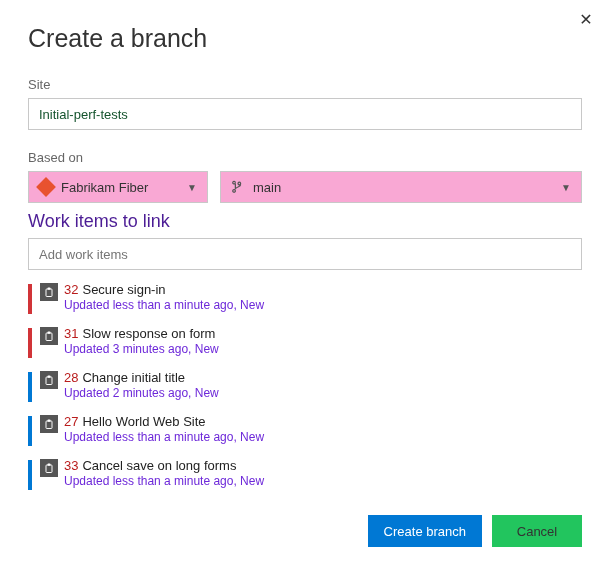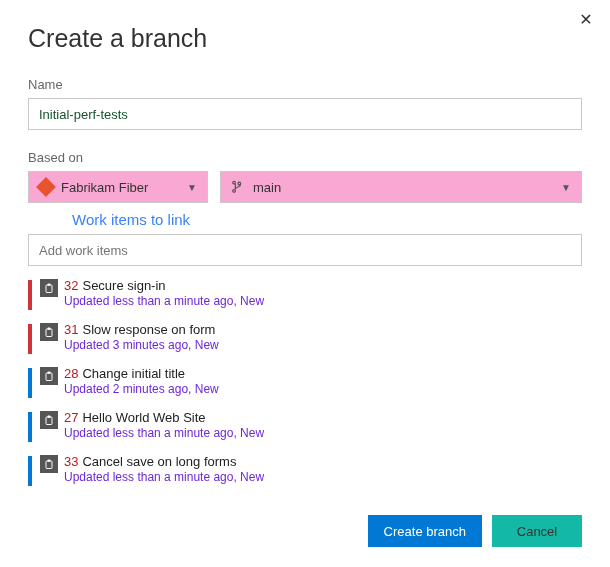--- a/index.html
+++ b/index.html
@@ -71,25 +71,24 @@
     transform: rotate(45deg);
     background: #e8522f;
     margin-right: 8px;
     display: inline-block;
   }
   .branch-icon {
     margin-right: 8px;
     display: inline-flex;
   }
   .sub-label {
-    font-size: 15px;
-    color: #3b82f6;
+    font-size: 18px;
+    color: #4c1d95;
     margin-top: 8px;
     margin-bottom: 6px;
-    margin-left: 44px;
   }
   .work-list { margin-top: 8px; }
   .work-item {
     display: flex;
     align-items: flex-start;
     padding: 4px 0 8px 0;
   }
   .wi-bar {
     width: 4px;
     height: 30px;
@@ -133,33 +132,33 @@
   .btn {
     height: 32px;
     min-width: 90px;
     padding: 0 16px;
     border: none;
     font-size: 13px;
     font-family: inherit;
     cursor: pointer;
   }
   .btn-primary { background: #0078d4; color: #fff; }
-  .btn-secondary { background: #14b8a6; color: #333; }
+  .btn-secondary { background: #22c55e; color: #333; }
 </style>
 </head>
 <body>
 
 <div class="dialog">
 
   <div class="close-btn">✕</div>
 
   <h1 class="title">Create a branch</h1>
 
   <div class="mb">
-    <label class="field-label">Name</label>
+    <label class="field-label">Site</label>
     <input class="text-input" type="text" value="Initial-perf-tests" style="">
   </div>
 
   <div>
     <label class="field-label">Based on</label>
     <div class="row-two">
       <div class="dropdown dd1">
         <span class="repo-icon"></span>
         <span class="dd-text">Fabrikam Fiber</span>
         <span class="chev">▼</span>

